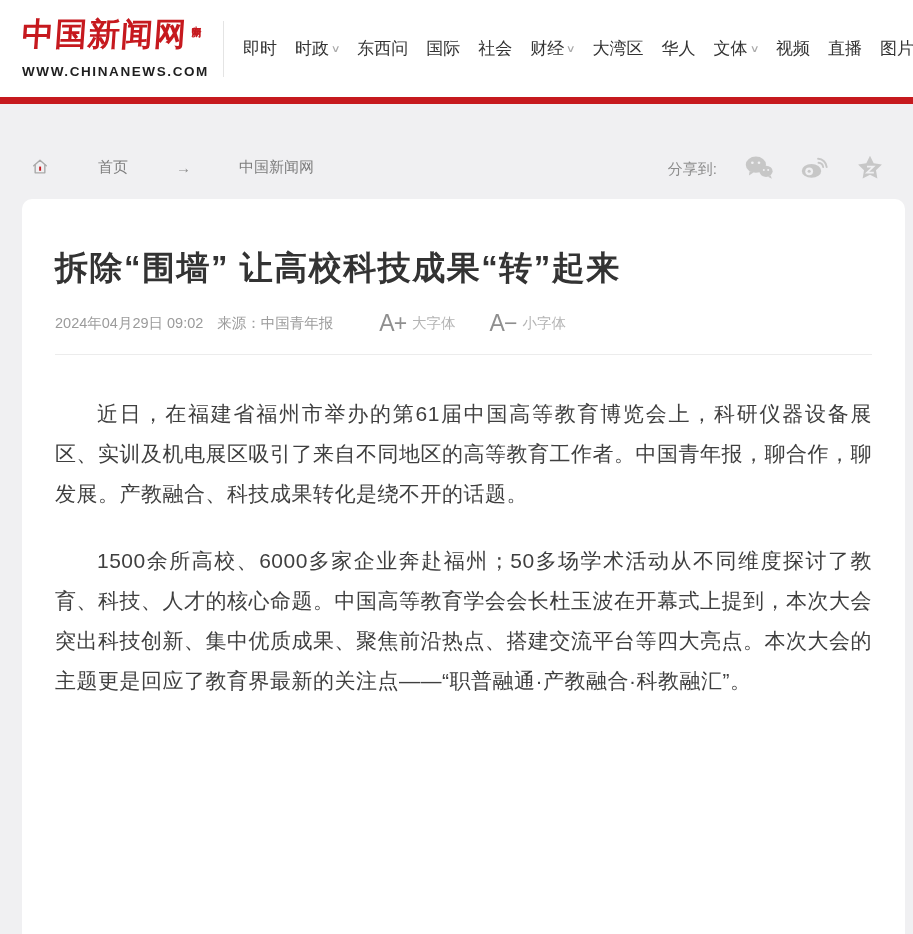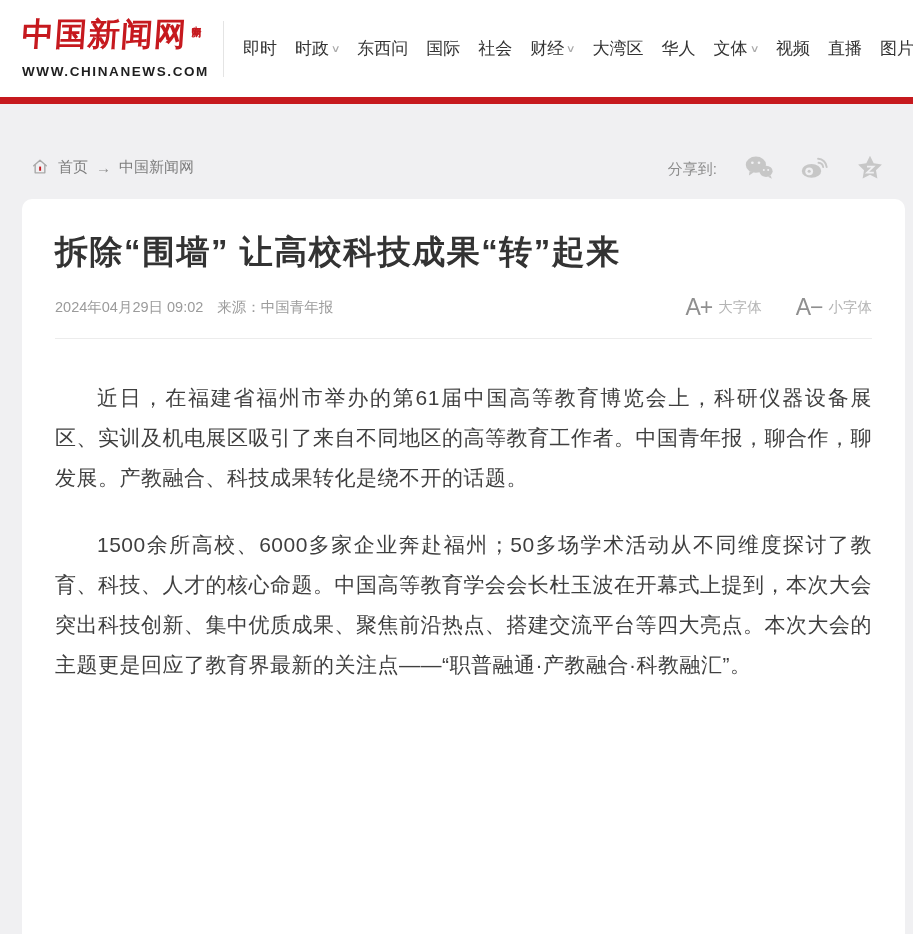--- a/index.html
+++ b/index.html
@@ -42,38 +42,38 @@
   .nav{display:flex;align-items:center;font-size:17px;color:var(--nav_color);}
   .nav-item{padding:0 9px;cursor:pointer;display:flex;align-items:center;}
   .nav-caret{font-size:10px;color:#a9a9a9;margin-left:3px;transform:scaleX(1.35);}
   
   .red-bar{height:7px;background:var(--brand_red);}
   
   .crumb-row{
     margin:45px 30px 0 30px;height:36px;
     display:flex;align-items:center;justify-content:space-between;
   }
-  .crumb{display:flex;align-items:center;color:#7d7d7d;font-size:15px;}
+  .crumb{display:flex;align-items:center;color:#7d7d7d;font-size:15px;gap:40px;}
   .crumb .home-icon{margin-right:8px;cursor:pointer;display:flex;}
   .crumb a{color:#7d7d7d;text-decoration:none;cursor:pointer;}
   .crumb .arrow{margin:0 8px;color:#8d8d8d;}
   .share{display:flex;align-items:flex-end;color:#8d8d8d;font-size:15px;}
   .share-icon{margin-left:28px;cursor:pointer;display:flex;}
   
   .card{
     margin:14px 8px 0 22px;width:883px;background:#ffffff;
     border-radius:10px 10px 0 0;padding:0 33px 40px 33px;min-height:760px;
   }
   .article-title{
-    padding-top:32px;font-size:33px;font-weight:bold;color:var(--title_color);
+    padding-top:48px;font-size:33px;font-weight:bold;color:var(--title_color);
     letter-spacing:1.5px;line-height:1.3;
   }
   .meta-row{
-    margin-top:20px;display:flex;align-items:center;justify-content:space-between;
-    color:var(--meta_gray);font-size:14.5px;
+    margin-top:20px;display:flex;align-items:center;justify-content:flex-start;
+    color:var(--meta_gray);font-size:14.5px;gap:12px;
   }
   .meta-left{display:flex;align-items:center;}
   .meta-source{margin-left:14px;}
   .font-controls{display:flex;align-items:center;color:#b4b4b4;}
   .font-btn{display:flex;align-items:center;cursor:pointer;margin-left:34px;}
   .font-symbol{font-size:23px;color:#8f8f8f;margin-right:6px;font-weight:400;letter-spacing:-1px;}
   .meta-divider{margin-top:17px;border-bottom:1px solid #ececec;}
   .article-body{padding-top:12px;}
   .article-body p{
     font-size:21px;line-height:40px;color:var(--body_color);

